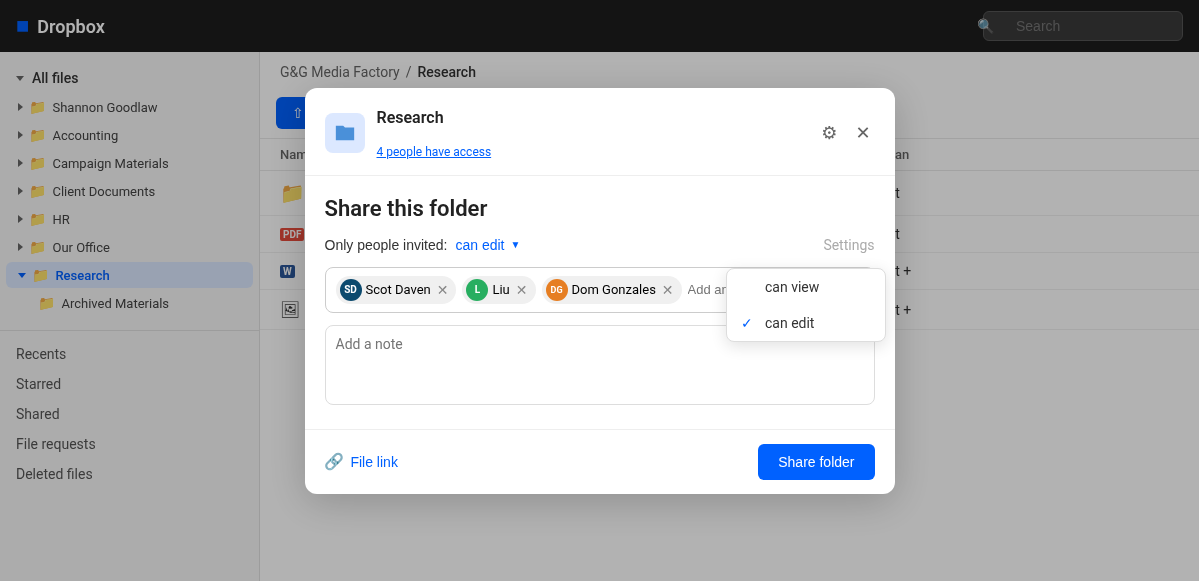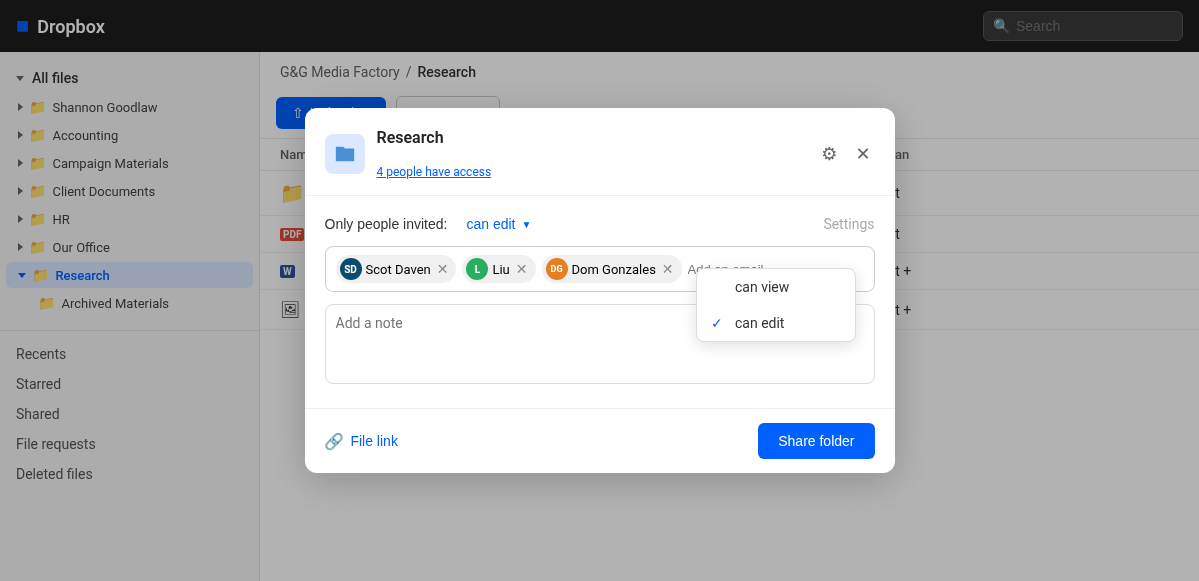--- a/index.html
+++ b/index.html
@@ -3,21 +3,21 @@
   <meta charset="utf-8">
   <style>
     * { box-sizing: border-box; margin: 0; padding: 0; }
     body { font-family: -apple-system, BlinkMacSystemFont, 'Segoe UI', Roboto, sans-serif; background: #f0f0f0; width: 1199px; height: 581px; overflow: hidden; display: flex; flex-direction: column; }
 
     
     .topbar { background: #1e1e1e; height: 52px; display: flex; align-items: center; padding: 0 16px; gap: 12px; flex-shrink: 0; }
     .topbar-logo { display: flex; align-items: center; gap: 8px; color: white; font-size: 18px; font-weight: 600; }
     .topbar-logo-icon { color: #0061ff; font-size: 22px; }
     .search-wrapper { margin-left: auto; position: relative; }
-    .search-wrapper input { background: #3a3a3a; border: 1px solid #555; border-radius: 6px; padding: 6px 12px 6px 32px; color: #ccc; width: 200px; font-size: 14px; outline: none; }
+    .search-wrapper input { background: #3a3a3a; border: 1px solid #555; border-radius: 6px; padding: 6px 12px 6px 32px; color: #ccc; width: 200px; font-size: 14px; outline: none; margin-left: 16px; }
     .search-icon-top { position: absolute; left: 10px; top: 50%; transform: translateY(-50%); color: #aaa; font-size: 14px; }
 
     
     .main-layout { display: flex; flex: 1; overflow: hidden; }
 
     
     .sidebar { width: 260px; background: #f7f7f7; border-right: 1px solid #e0e0e0; padding: 12px 0; display: flex; flex-direction: column; gap: 2px; flex-shrink: 0; overflow-y: auto; }
     .sidebar-section { font-size: 14px; color: #333; padding: 8px 16px 4px; font-weight: 500; }
     .sidebar-section.top { font-size: 15px; font-weight: 400; }
     .tree-item { display: flex; align-items: center; gap: 6px; padding: 5px 8px 5px 12px; font-size: 13px; color: #444; cursor: pointer; border-radius: 6px; margin: 0 6px; }
@@ -66,21 +66,21 @@
     .invitee-tag { display: flex; align-items: center; gap: 4px; background: #f0f0f0; border-radius: 20px; padding: 3px 8px 3px 4px; font-size: 13px; }
     .invitee-avatar { width: 22px; height: 22px; border-radius: 50%; background: #ccc; display: flex; align-items: center; justify-content: center; font-size: 10px; font-weight: bold; color: white; overflow: hidden; flex-shrink: 0; }
     .invitee-remove { cursor: pointer; color: #888; font-size: 14px; margin-left: 2px; line-height: 1; }
     .invite-input { border: none; outline: none; font-size: 13px; color: #aaa; flex: 1; min-width: 120px; background: transparent; }
     .note-textarea { width: 100%; border: 1px solid #ddd; border-radius: 8px; padding: 10px; font-size: 14px; color: #aaa; resize: none; height: 80px; outline: none; font-family: inherit; }
     .modal-footer { padding: 14px 20px; display: flex; align-items: center; justify-content: space-between; border-top: 1px solid #eee; }
     .copy-link-btn { display: flex; align-items: center; gap: 6px; background: none; border: none; color: #0061ff; font-size: 14px; cursor: pointer; }
     .share-folder-btn { background: #0061ff; color: white; border: none; border-radius: 6px; padding: 10px 20px; font-size: 14px; font-weight: 500; cursor: pointer; }
 
     
-    .dropdown-menu { position: absolute; background: white; border: 1px solid #ddd; border-radius: 8px; box-shadow: 0 4px 16px rgba(0,0,0,0.12); z-index: 200; width: 160px; overflow: hidden; top: 268px; left: 696px; }
+    .dropdown-menu { position: absolute; background: white; border: 1px solid #ddd; border-radius: 8px; box-shadow: 0 4px 16px rgba(0,0,0,0.12); z-index: 200; width: 160px; overflow: hidden; top: 268px; left: 726px; }
     .dropdown-item { display: flex; align-items: center; gap: 8px; padding: 10px 14px; font-size: 14px; color: #333; cursor: pointer; }
     .dropdown-item.selected { color: #333; }
     .check-icon { font-size: 14px; color: #0061ff; width: 16px; }
 
     
     .av-blue { background: #0c4a6e; }
     .av-green { background: #27ae60; }
     .av-orange { background: #e67e22; }
     .sort-arrow { font-size: 12px; color: #666; margin-left: 4px; }
   </style>
@@ -226,24 +226,25 @@
         <div class="modal-title">Research</div>
         <div class="modal-subtitle">4 people have access</div>
       </div>
       <div class="modal-header-actions">
         <button class="modal-icon-btn" title="Settings">⚙</button>
         <button class="modal-icon-btn" title="Close">✕</button>
       </div>
     </div>
 
     <div class="modal-body">
+      <div class="share-title">Share this folder</div>
 
       <div class="share-controls">
         <button class="permission-dropdown">
-          <span style="color:#333; margin-right:15px;">Only people invited:</span>
+          <span style="color:#333; margin-right:4px;">Only people invited:</span>
           <span>can edit</span>
           <span style="font-size:10px; color:#0061ff; margin-left:2px;">▼</span>
         </button>
         <span class="settings-link">Settings</span>
       </div>
 
       
       <div class="invite-area">
         <div class="invitee-tag">
           <div class="invitee-avatar av-blue">SD</div>

